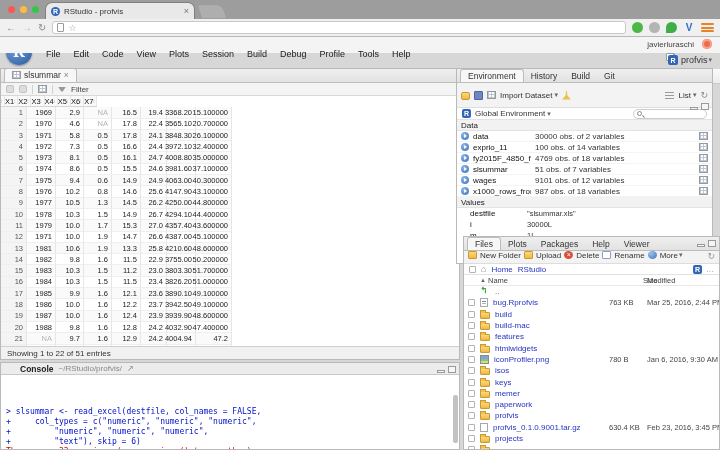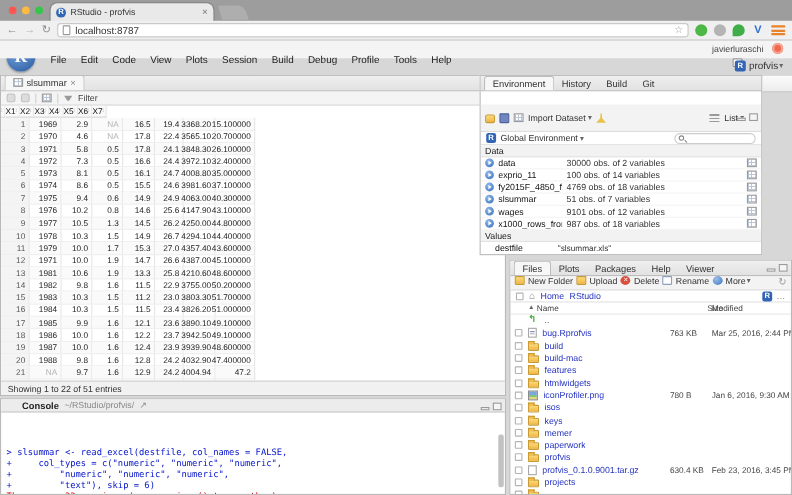--- a/index.html
+++ b/index.html
@@ -113,23 +113,23 @@
     display:flex;align-items:center;gap:5px;padding:0 19px;position:relative;}
   .chead .t{font-size:8.5px;font-weight:bold;color:#222;}
   .chead .p{font-size:8px;color:#888;}
   .cbody{padding:2px 5px;font-family:"DejaVu Sans Mono","Liberation Mono",monospace;
     font-size:8px;line-height:10px;white-space:pre;}
   .cline.input{color:#0010c8;}
   .cline.error{color:#cf0000;}
   .cscroll{position:absolute;right:1px;top:32px;width:5px;height:48px;background:#c2c2c2;border-radius:2px;}
 
   
-  #env{left:436px;top:31px;width:257px;height:164px;}
+  #env{left:456px;top:31px;width:257px;height:196px;}
   .etoolbar{height:13px;background:#f3f3f3;border-bottom:1px solid #ddd;
-    display:flex;align-items:center;gap:4px;padding:12px 4px;font-size:8px;color:#333;margin-top:12px;}
+    display:flex;align-items:center;gap:4px;padding:12px 4px;font-size:8px;color:#333;}
   .floppy{width:9px;height:9px;background:#6f86c0;border-radius:1px;border:1px solid #51639a;}
   .broom{width:9px;height:9px;background:#e8c24a;clip-path:polygon(45% 0,55% 0,60% 55%,100% 100%,0 100%,40% 55%);}
   .espacer{flex:1;}
   .listic{width:9px;height:8px;background:repeating-linear-gradient(0deg,#9a9a9a 0 1px,transparent 1px 3px);}
   .escope{height:12px;border-bottom:1px solid #e2e2e2;display:flex;align-items:center;gap:4px;padding:0 5px;}
   .escope .lbl{font-size:8px;color:#333;}
   .esearch{margin-left:auto;width:74px;height:10px;border:1px solid #ccc;border-radius:5px;
     display:flex;align-items:center;padding:0 3px;gap:2px;background:#fff;}
   .esearch input{border:0;outline:0;width:58px;font-size:7px;background:none;}
   .esec{height:11px;background:#f2f2f2;border-bottom:1px solid #e3e3e3;font-size:8px;color:#222;
@@ -202,21 +202,20 @@
     </div>
     <div class="tabstub"></div>
   </div>
 
   <div class="addrbar">
     <span class="navic">←</span>
     <span class="navic fwd">→</span>
     <span class="navic">↻</span>
     <div class="urlbox">
       <span class="docic"></span>
-      <span class="urltext">localhost:8787</span>
       <span class="starfld">☆</span>
     </div>
     <span class="extic ext-green"></span>
     <span class="extic ext-gray"></span>
     <span class="extic ext-pin"></span>
     <span class="extic ext-v">V</span>
     <span class="hamb">
         <i></i>
         <i></i>
         <i></i>

